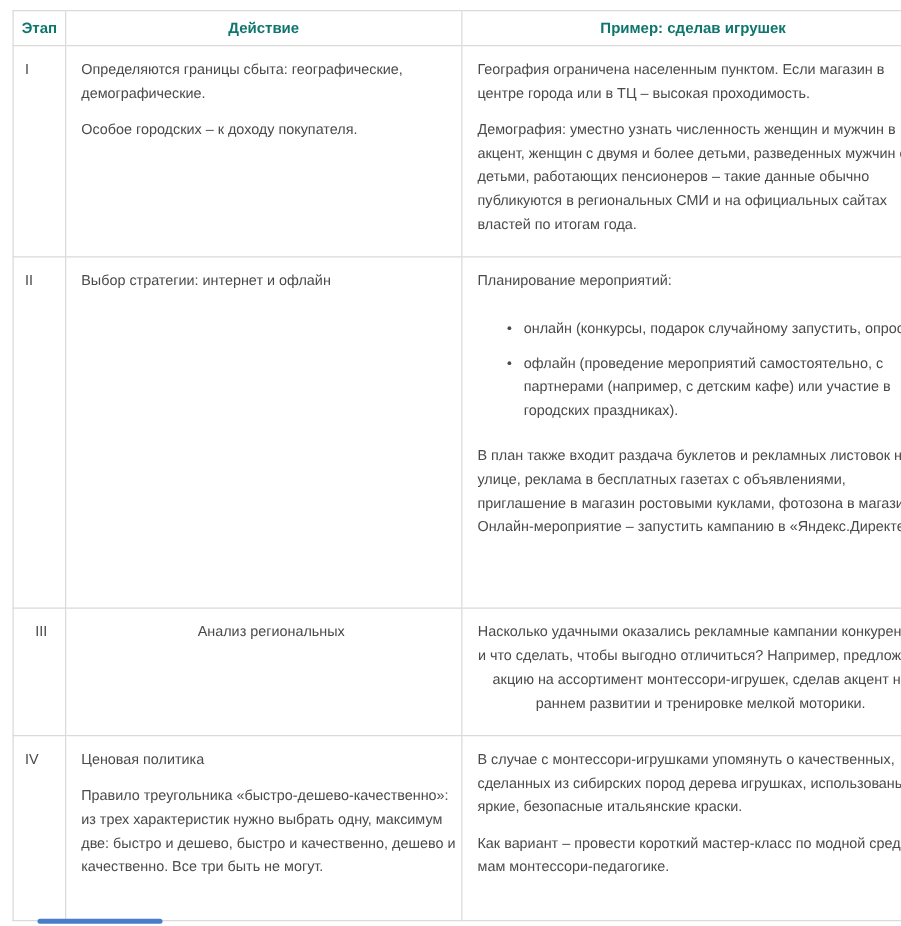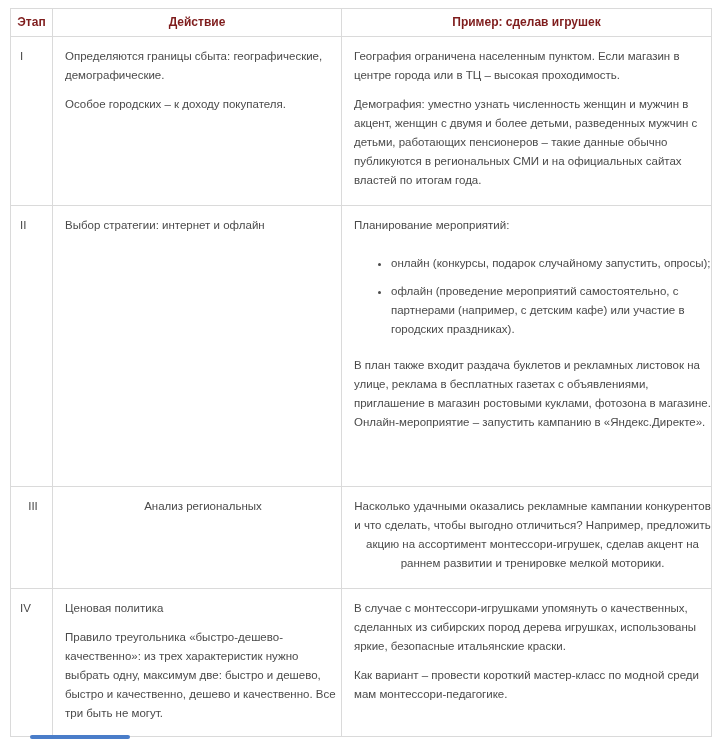--- a/index.html
+++ b/index.html
@@ -31,31 +31,31 @@
     vertical-align: top;
     color: #4a4a4a;
     font-size: 11.5px;
     line-height: 19px;
     box-sizing: border-box;
   }
   .tbl th {
     vertical-align: middle;
     text-align: center;
     font-weight: bold;
-    color: #7f1d1d;
+    color: #0f766e;
     font-size: 12px;
     padding: 4px 6px;
   }
   thead tr { height: 26px; }
   .r1 { height: 169px; }
   .r2 { height: 281px; }
   .r3 { height: 102px; text-align: center; }
   .r4 { height: 148px; }
   .c1 { width: 42px; }
-  .c2 { width: 289px; }
+  .c2 { width: 317px; }
   .c3 { width: 370px; }
   td.cell { padding: 10px 0 10px 12px; }
   td.stage { padding: 10px 6px 10px 9px; }
   .cell p { margin: 0 0 10px 0; }
   .cell p:last-child { margin-bottom: 0; }
   .cell ul {
     margin: 19px 0 17px 0;
     padding: 0 0 0 37px;
   }
   .cell li { margin: 0 0 9px 0; }

